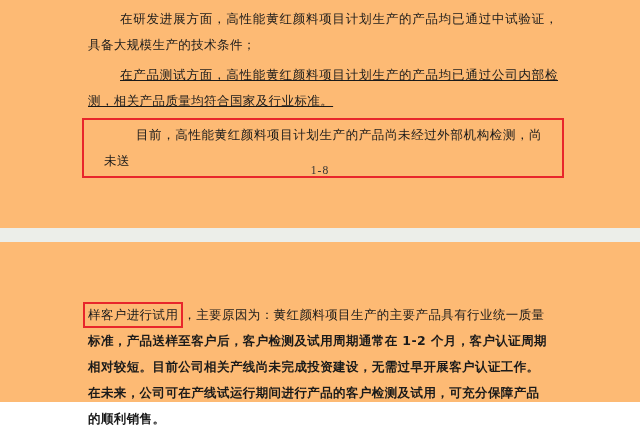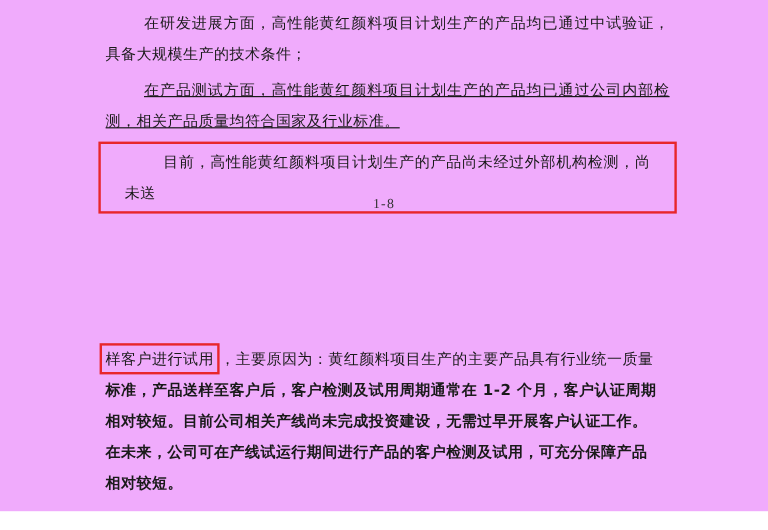--- a/index.html
+++ b/index.html
@@ -11,38 +11,38 @@
     width: 640px;
     height: 442px;
     font-family: "Liberation Sans", sans-serif;
     overflow: hidden;
     position: relative;
   }
   .page {
     position: absolute;
     left: 0;
     width: 640px;
-    background: #f0abfc;
+    background: #fdba74;
     box-sizing: border-box;
   }
   #page-top {
     top: 0;
     height: 228px;
   }
   #page-gap {
     position: absolute;
     left: 0;
     top: 228px;
     width: 640px;
     height: 14px;
     background: #eceee9;
   }
   #page-bottom {
-    top: 226px;
-    height: 200px;
+    top: 242px;
+    height: 160px;
   }
   .para {
     font-family: "DejaVu Sans", "Liberation Sans", sans-serif;
     font-size: 12.5px;
     line-height: 26px;
     color: #1a1a1a;
     letter-spacing: 0.4px;
     text-align: justify;
   }
   .para-indent {
@@ -107,15 +107,15 @@
 </div>
 
 <div id="page-gap"></div>
 
 <div class="page" id="page-bottom">
   <div class="body-block para" id="para4">
     <span class="hl-line">样客户进行试用</span><span>，主要原因为：黄红颜料项目生产的主要产品具有行业统一质量</span>
     <span class="line">标准，产品送样至客户后，客户检测及试用周期通常在 1-2 个月，客户认证周期</span>
     <span class="line">相对较短。目前公司相关产线尚未完成投资建设，无需过早开展客户认证工作。</span>
     <span class="line">在未来，公司可在产线试运行期间进行产品的客户检测及试用，可充分保障产品</span>
-    <span class="line">相对较短。</span>
+    <span class="line">的顺利销售。</span>
   </div>
 </div>
 
 </body></html>

